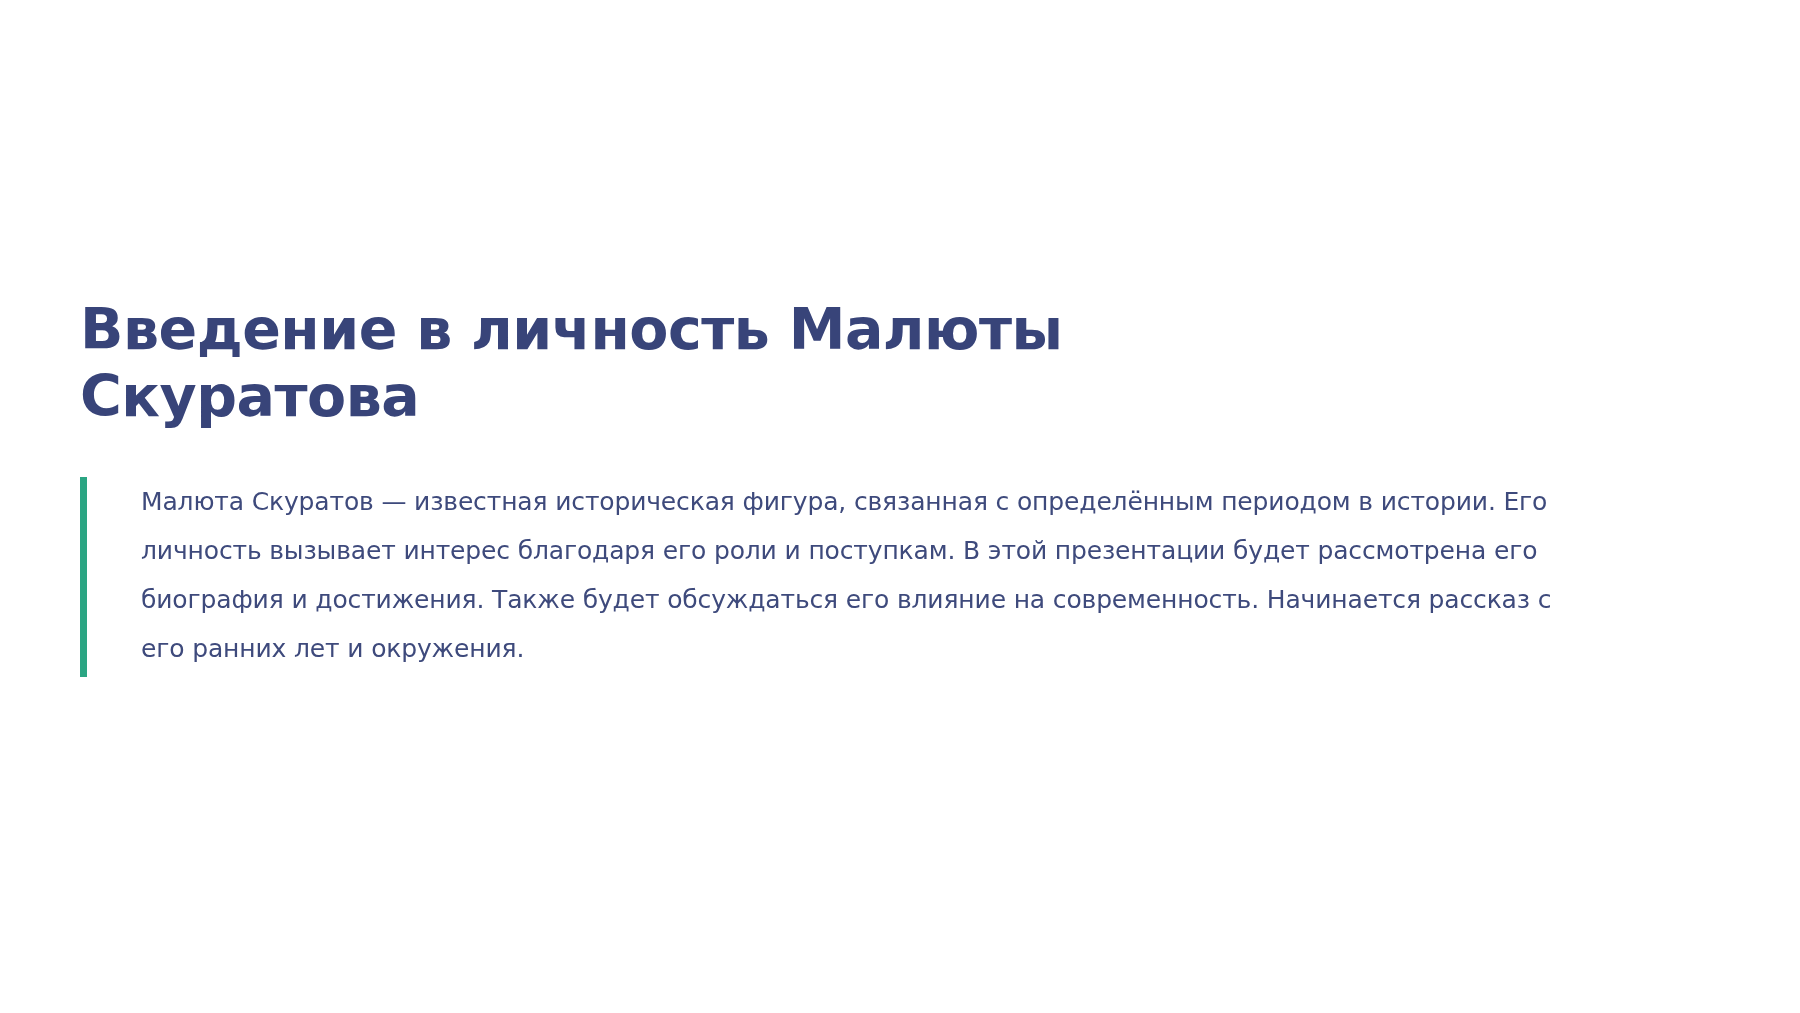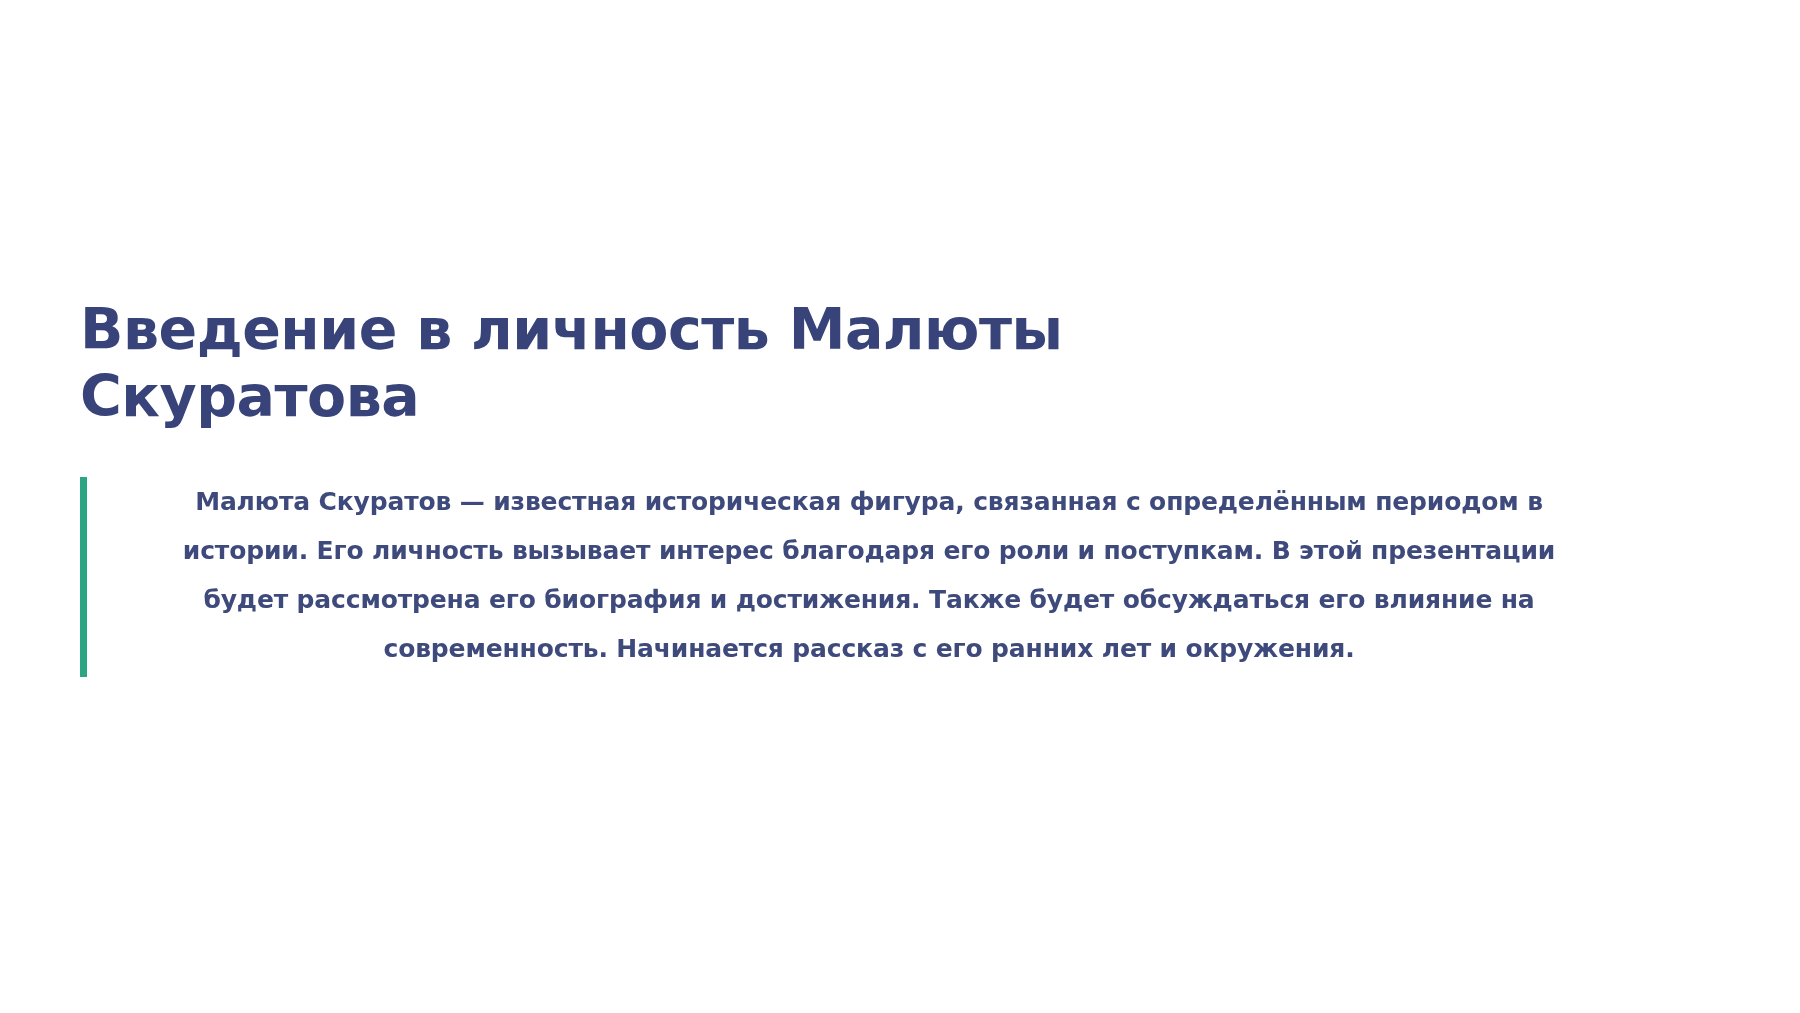--- a/index.html
+++ b/index.html
@@ -53,29 +53,28 @@
     position: absolute;
     left: 0;
     top: 0;
     width: 7px;
     height: 200px;
     background: #2BA583;
     border-radius: 0;
   }
 
   .body-text {
-    margin: 12px;
+    margin: 4px;
     font-family: "DejaVu Sans", "Liberation Sans", sans-serif;
     font-size: 25px;
     line-height: 1.96;
     color: #3E4A7C;
     max-width: 1440px;
-    font-weight: 700;
+    font-weight: 400;
     letter-spacing: -0.15px;
-    text-align: center;
   }
 </style>
 </head>
 <body>
 
 <div class="slide" style="background: rgb(255, 255, 255);">
 
   <div class="slide-content">
 
     <h1 class="slide-title" style="color: rgb(56, 68, 121);">Введение в личность Малюты Скуратова</h1>

